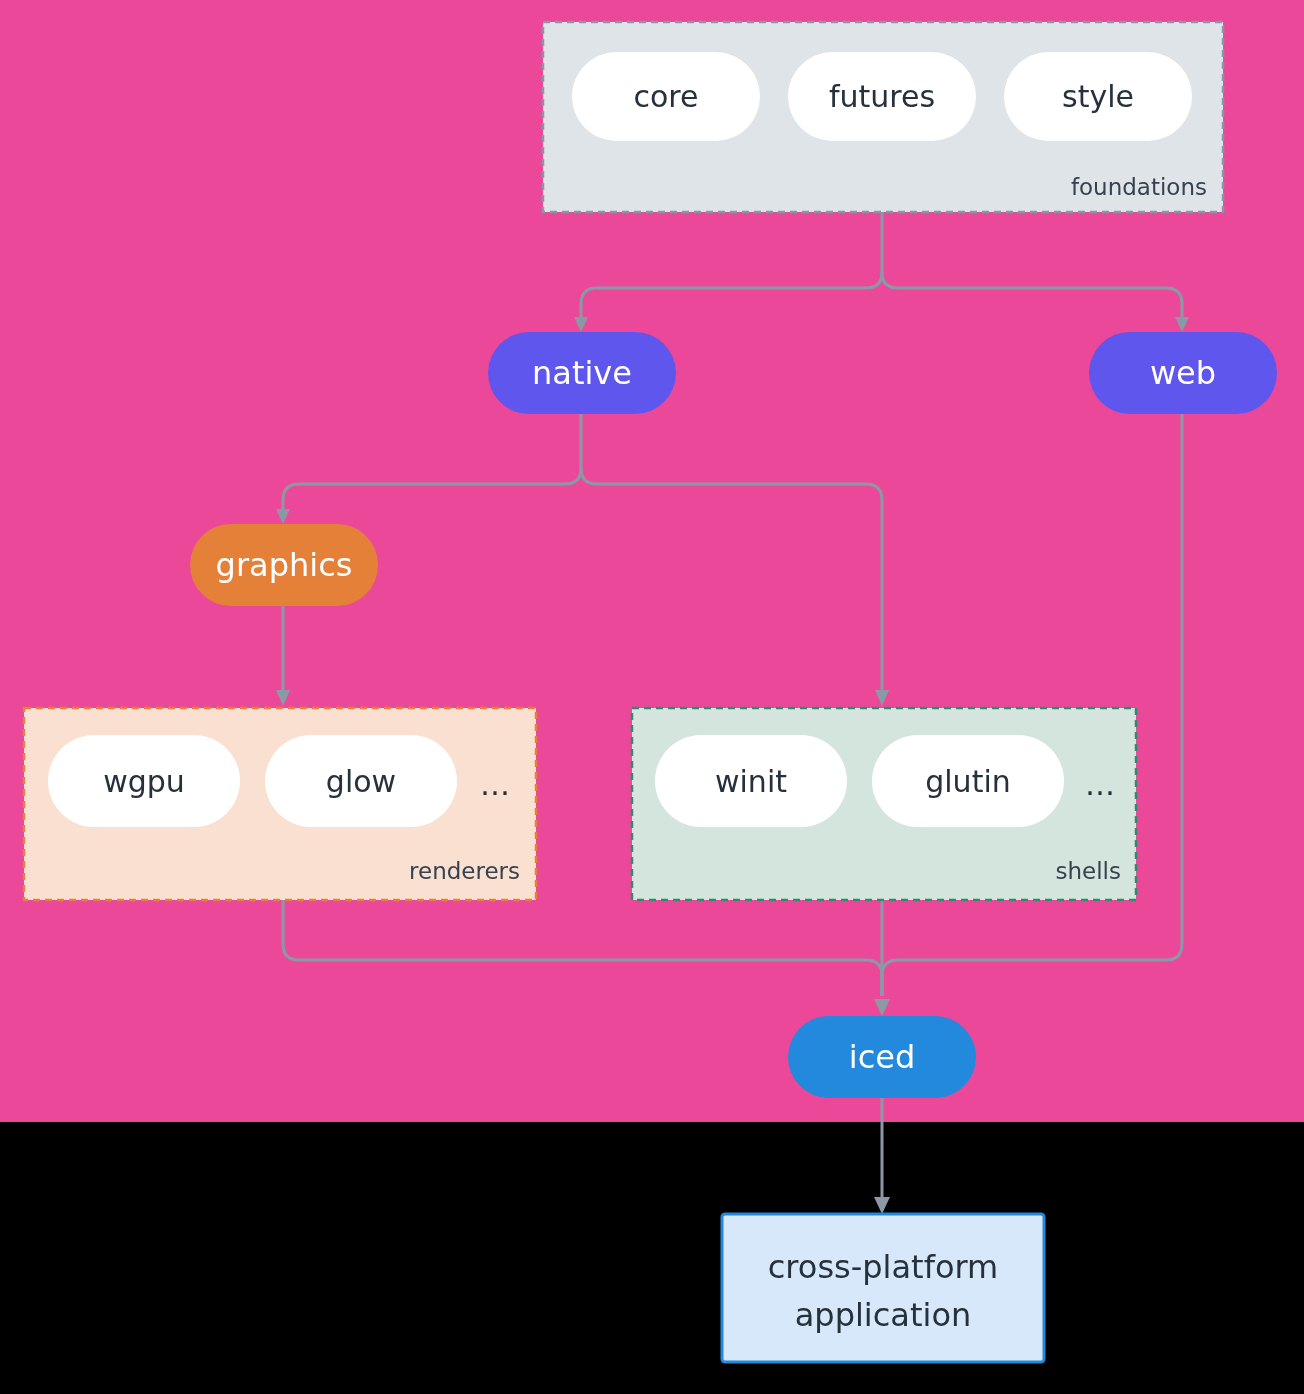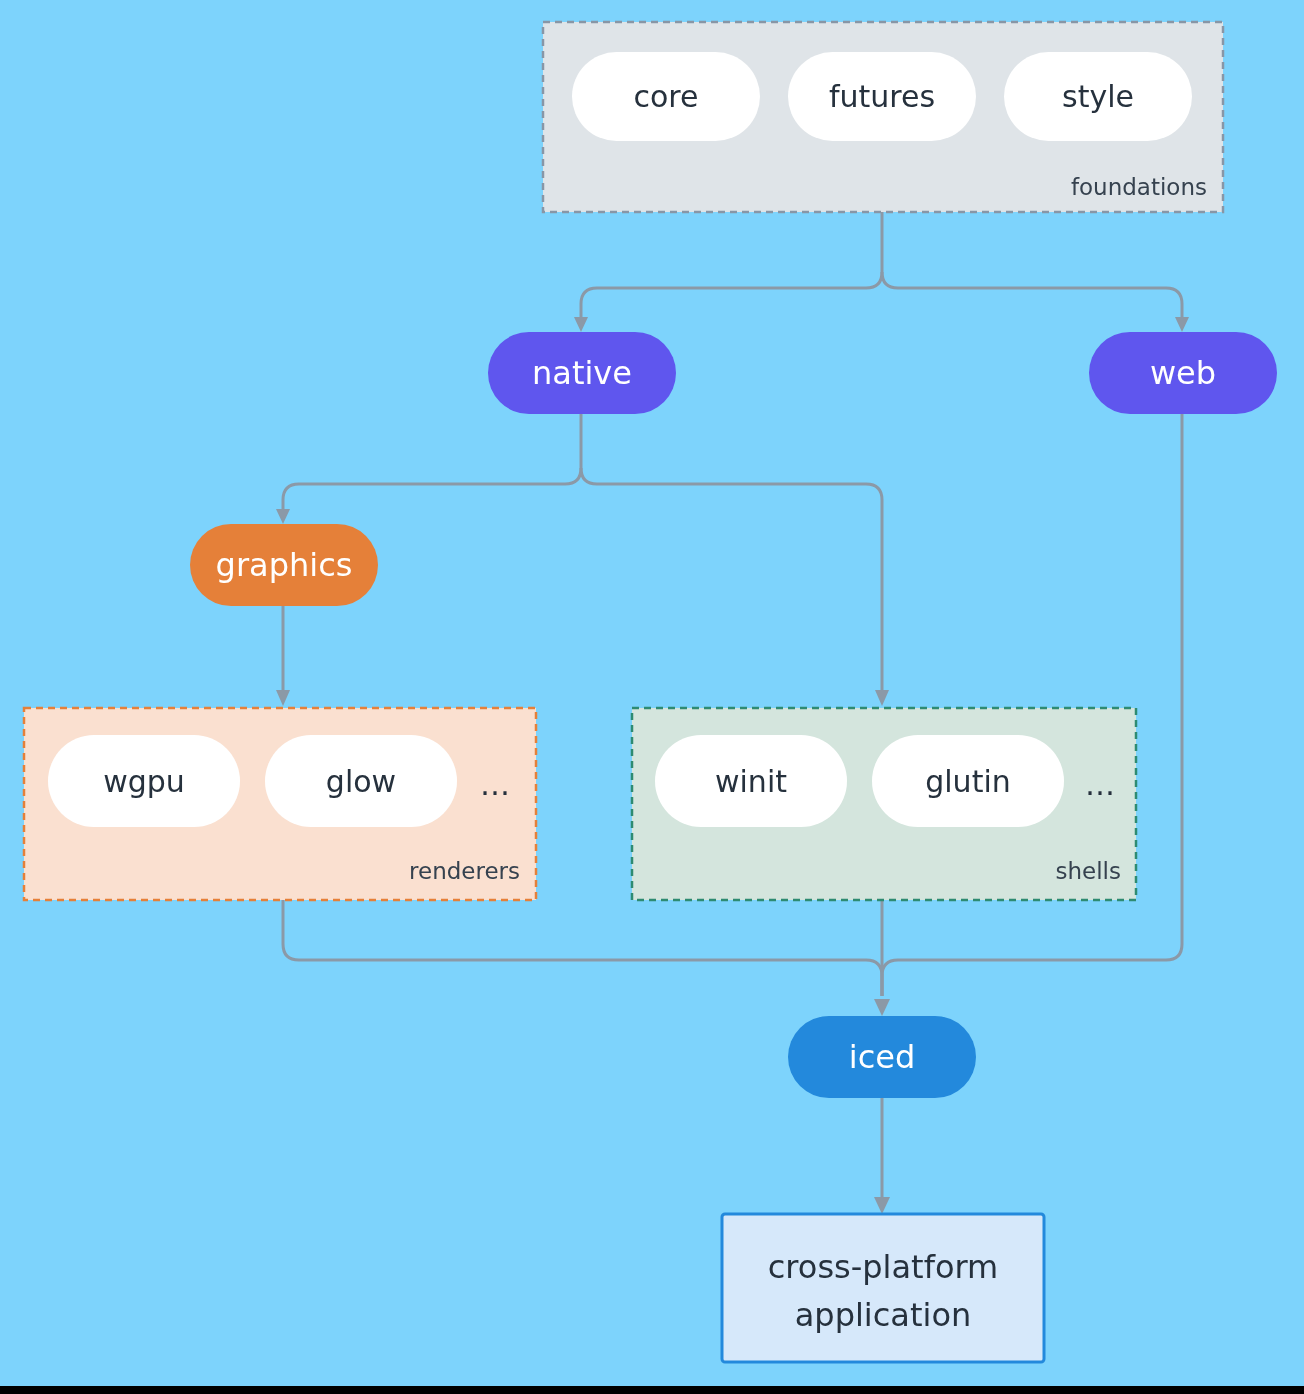--- a/index.html
+++ b/index.html
@@ -9,22 +9,22 @@
   }
   body {
     width: 1304px;
     height: 1394px;
     overflow: hidden;
     font-family: "DejaVu Sans", sans-serif;
   }
   #diagram-root {
     position: relative;
     width: 1304px;
-    height: 1386px;
-    background: #7dd3fc;
+    height: 1122px;
+    background: #ec4899;
   }
   svg#diagram-svg {
     display: block;
     width: 1304px;
     height: 1394px;
   }
   .cluster-rect {
     stroke-dasharray: 7 5;
     stroke-width: 2.5;
   }

